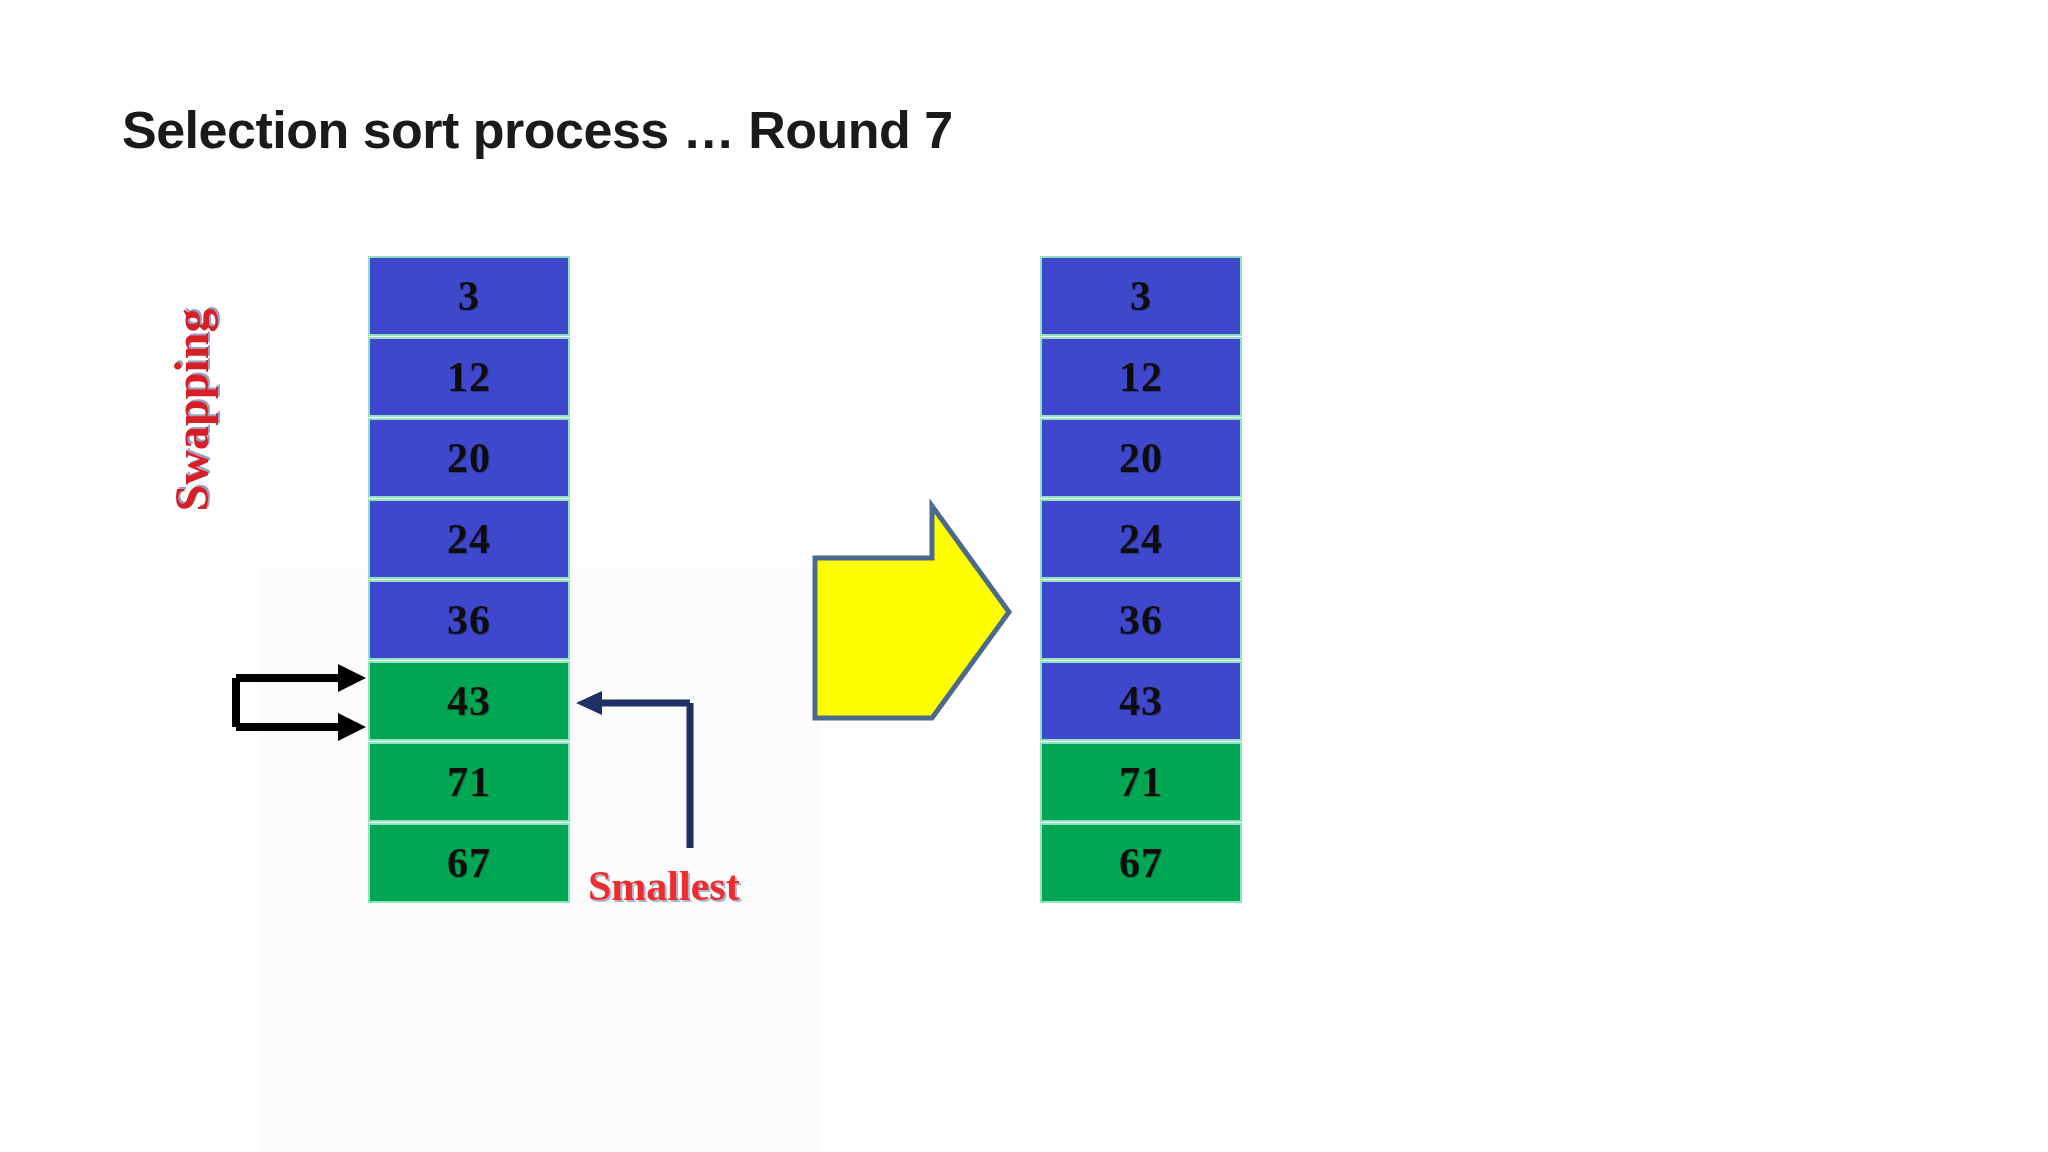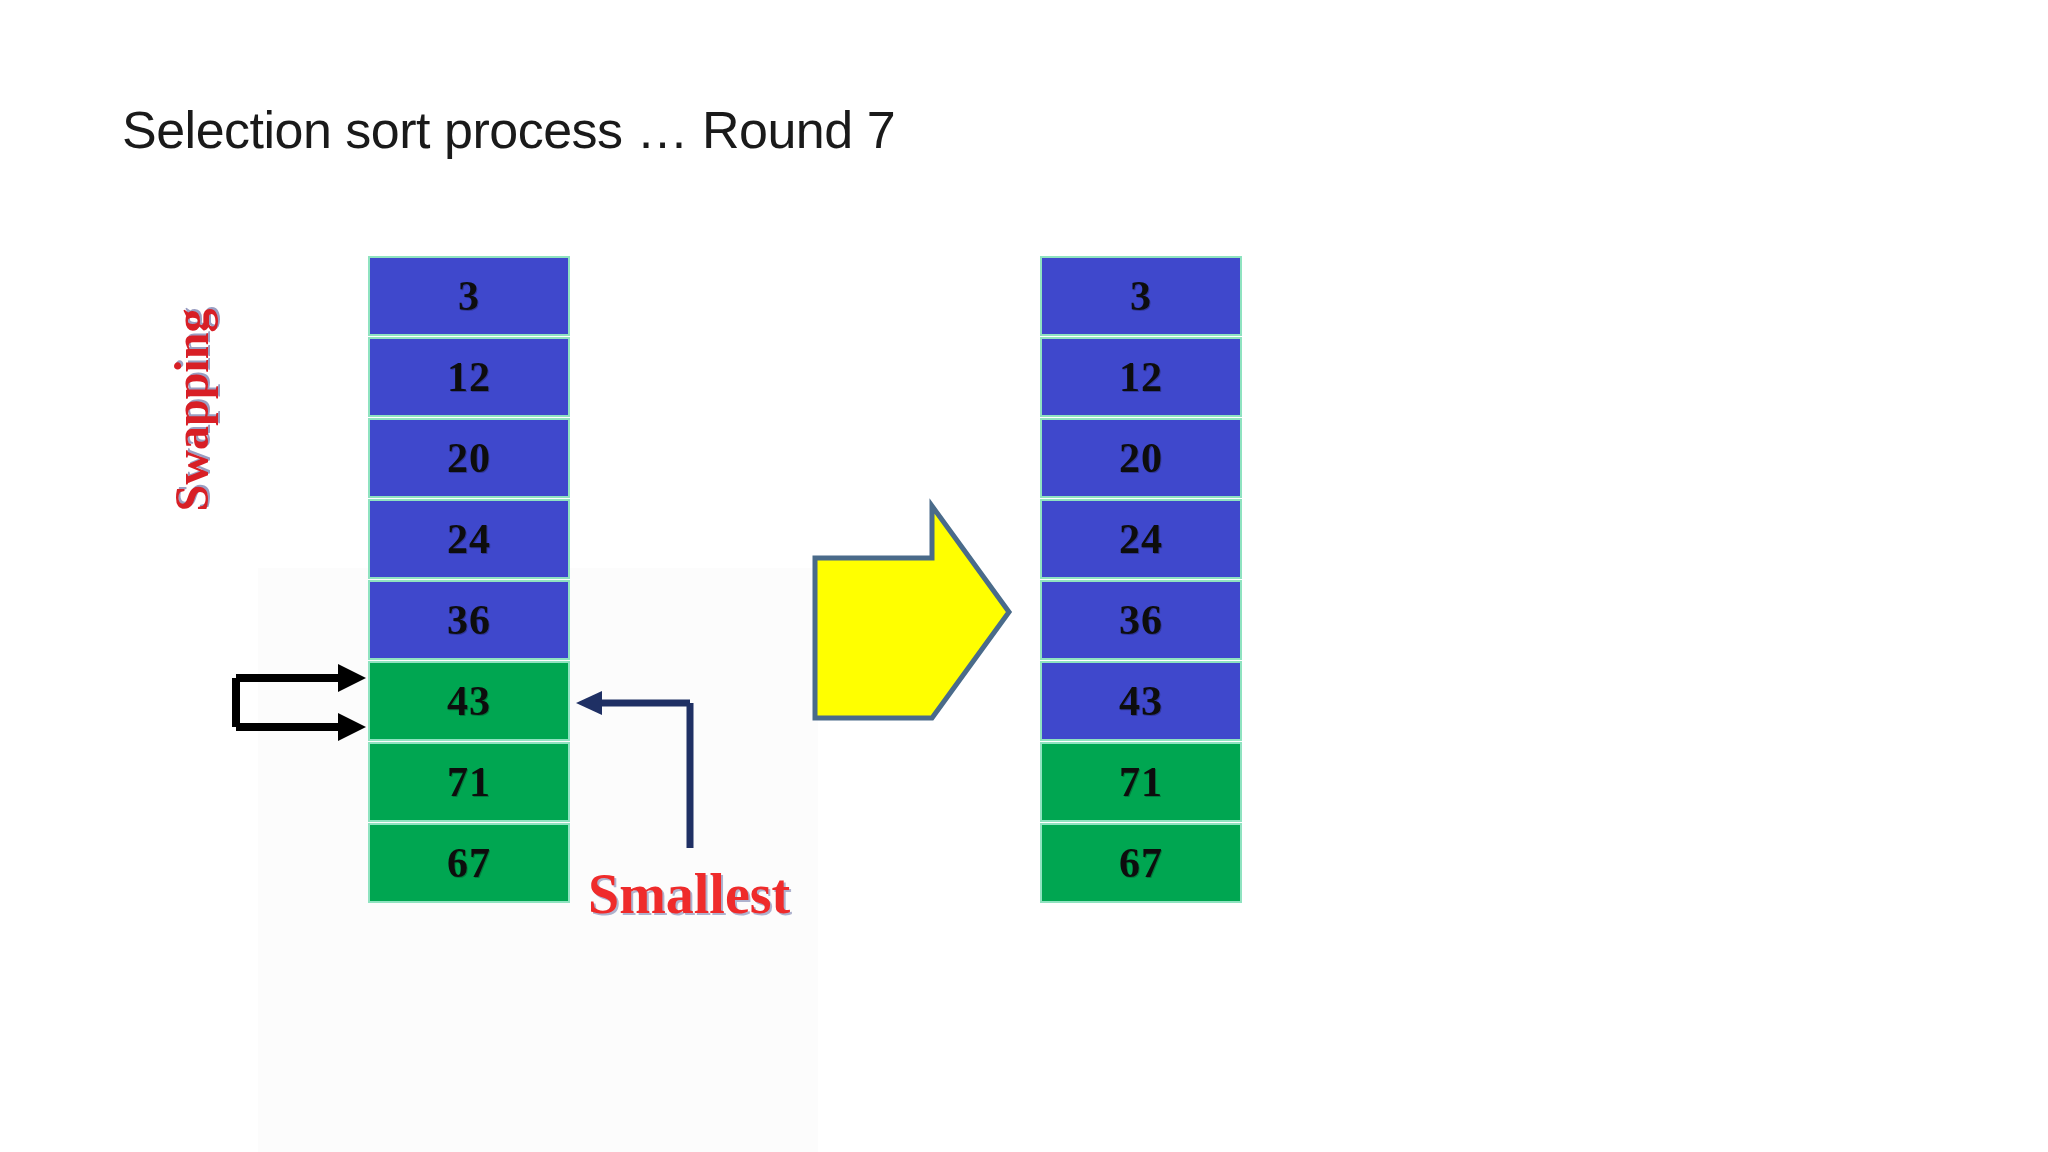--- a/index.html
+++ b/index.html
@@ -27,21 +27,21 @@
     pointer-events: none;
   }
 
   
   .slide-title {
     position: absolute;
     left: 122px;
     top: 100px;
     font-family: "Liberation Sans", sans-serif;
     font-size: 52px;
-    font-weight: 400;
+    font-weight: 700;
     color: #1a1a1a;
     letter-spacing: -0.5px;
     white-space: nowrap;
   }
 
   
   .array-col {
     position: absolute;
     width: 202px;
     display: flex;
@@ -93,21 +93,21 @@
     height: 300px;
   }
 
   
   .smallest-label {
     position: absolute;
     left: 588px;
     top: 862px;
     font-family: "Liberation Serif", serif;
     font-weight: bold;
-    font-size: 56px;
+    font-size: 42px;
     color: #ef2b2b;
     text-shadow: 2px 2px 0 rgba(30,40,120,0.35);
     white-space: nowrap;
   }
 
   
   .overlay {
     position: absolute;
     left: 0;
     top: 0;

